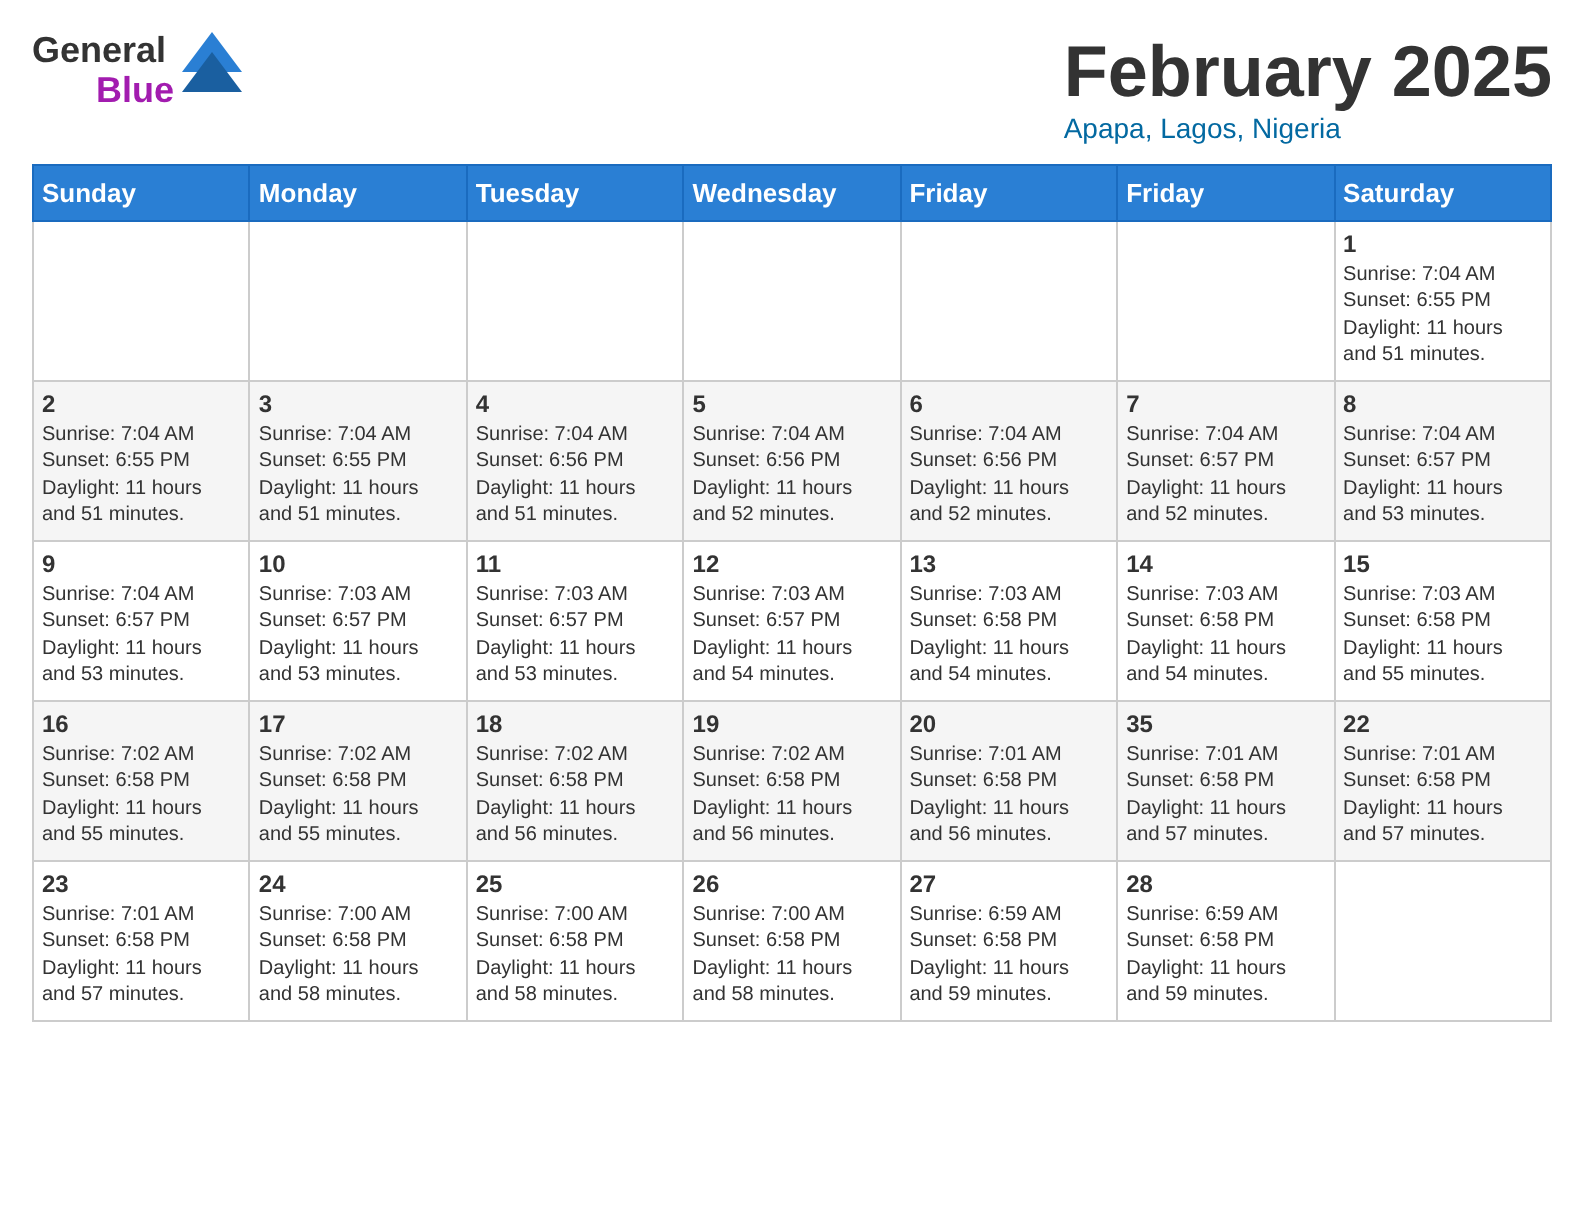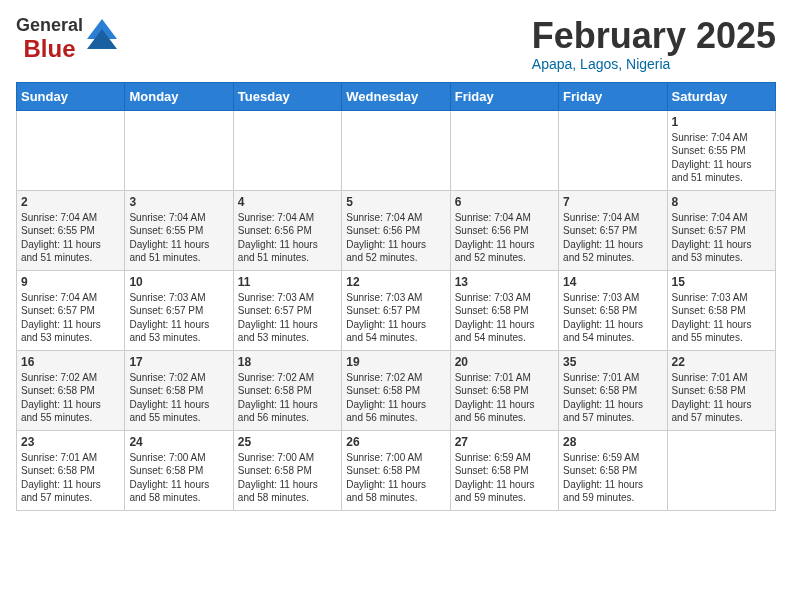--- a/index.html
+++ b/index.html
@@ -12,36 +12,36 @@
     }
     .header {
       display: flex;
       justify-content: space-between;
       align-items: flex-start;
       margin-bottom: 10px;
     }
     .logo {
       display: flex;
       align-items: center;
-      text-align: center;
     }
     .logo-text {
       display: flex;
       flex-direction: column;
       line-height: 1.1;
     }
     .logo-general {
       font-size: 18px;
       font-weight: bold;
       color: #333;
     }
     .logo-blue {
-      font-size: 24px;
-      font-weight: bold;
-      color: #b91c1c;
+      font-size: 18px;
+      font-weight: bold;
+      color: #a21caf;
+      margin-left: 32px;
     }
     .logo-icon {
       width: 30px;
       height: 30px;
       margin-left: 4px;
       margin-top: -10px;
     }
     .title-block {
       text-align: left;
     }

